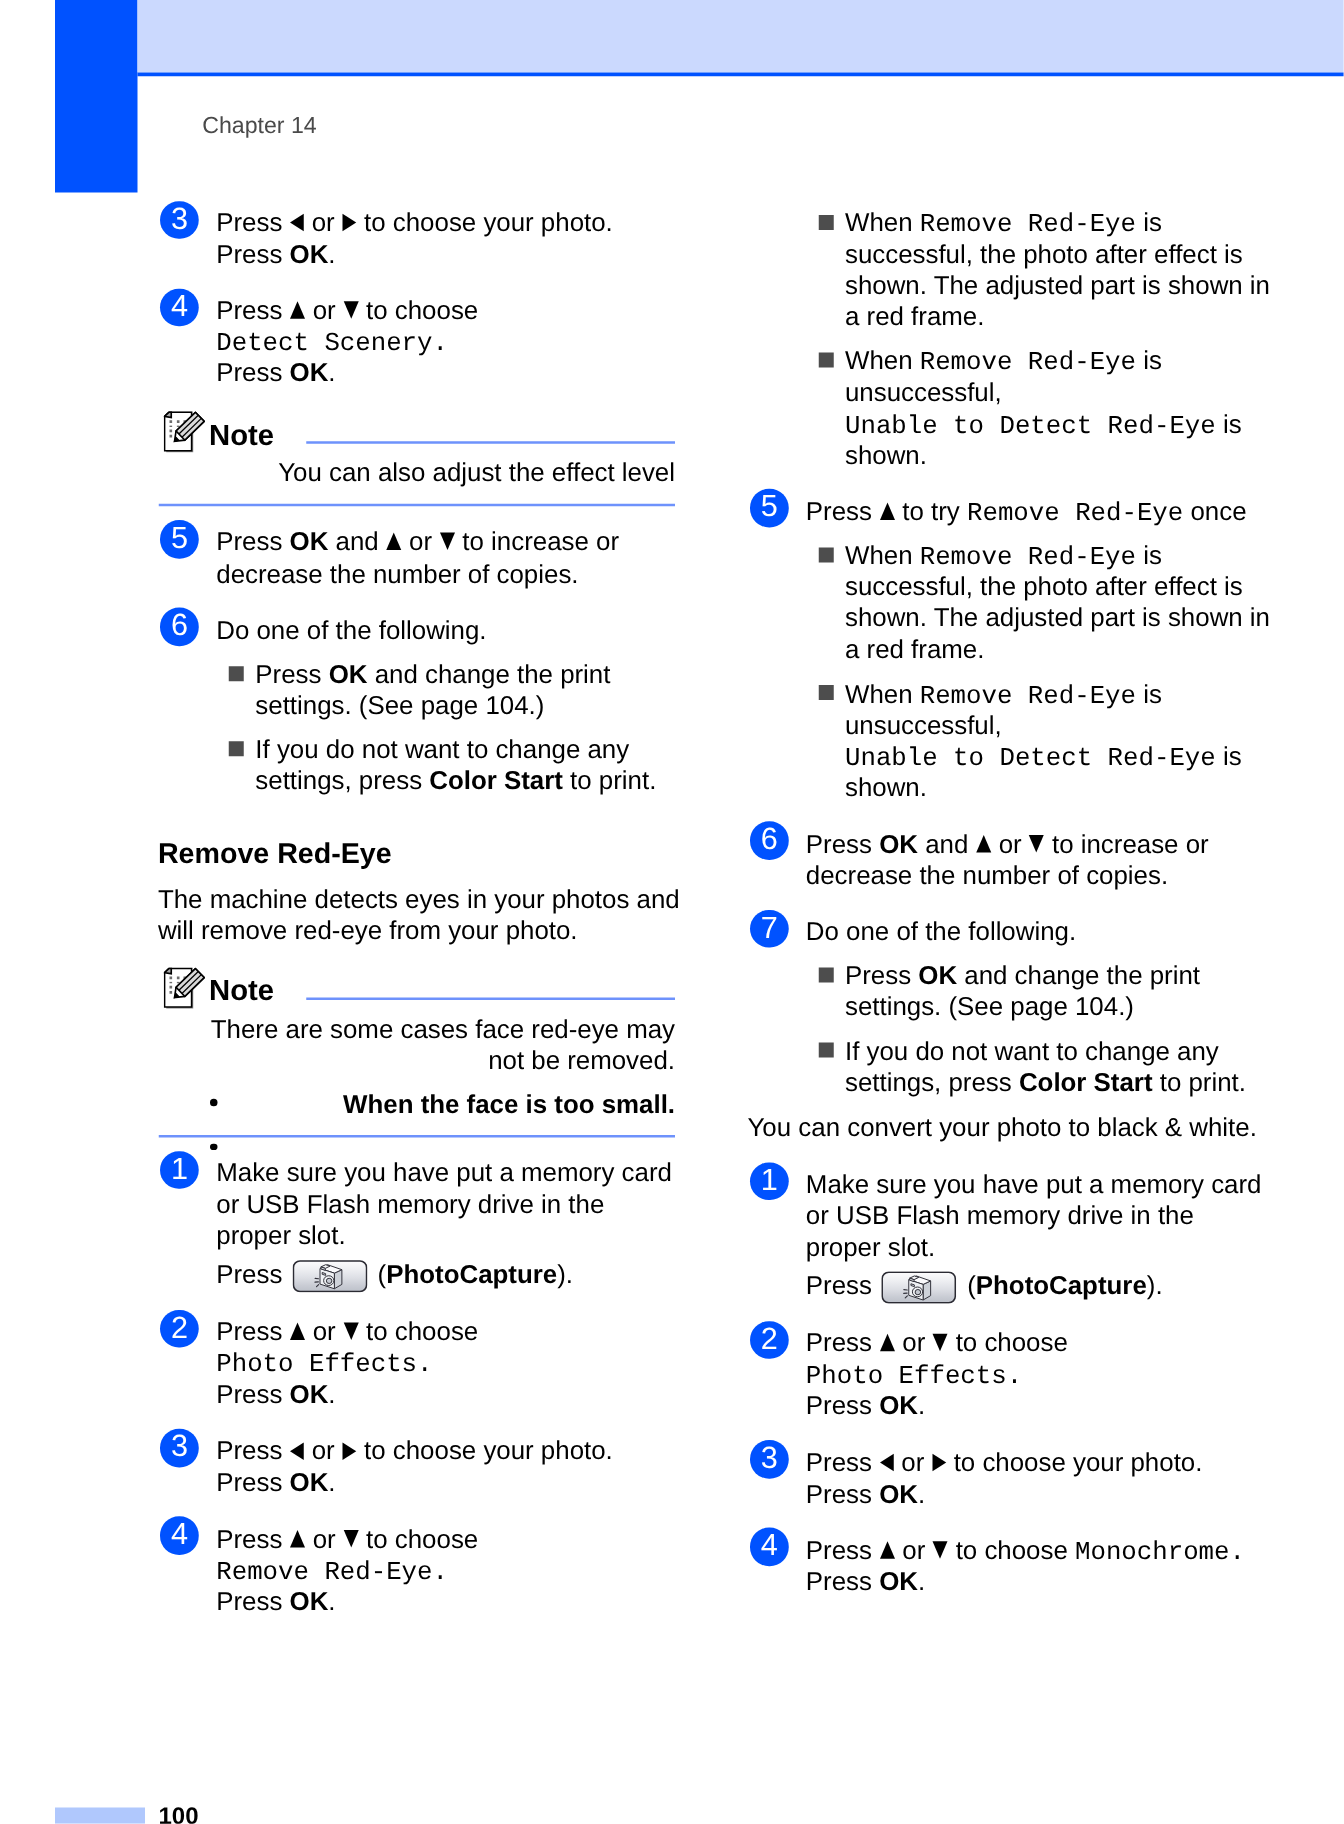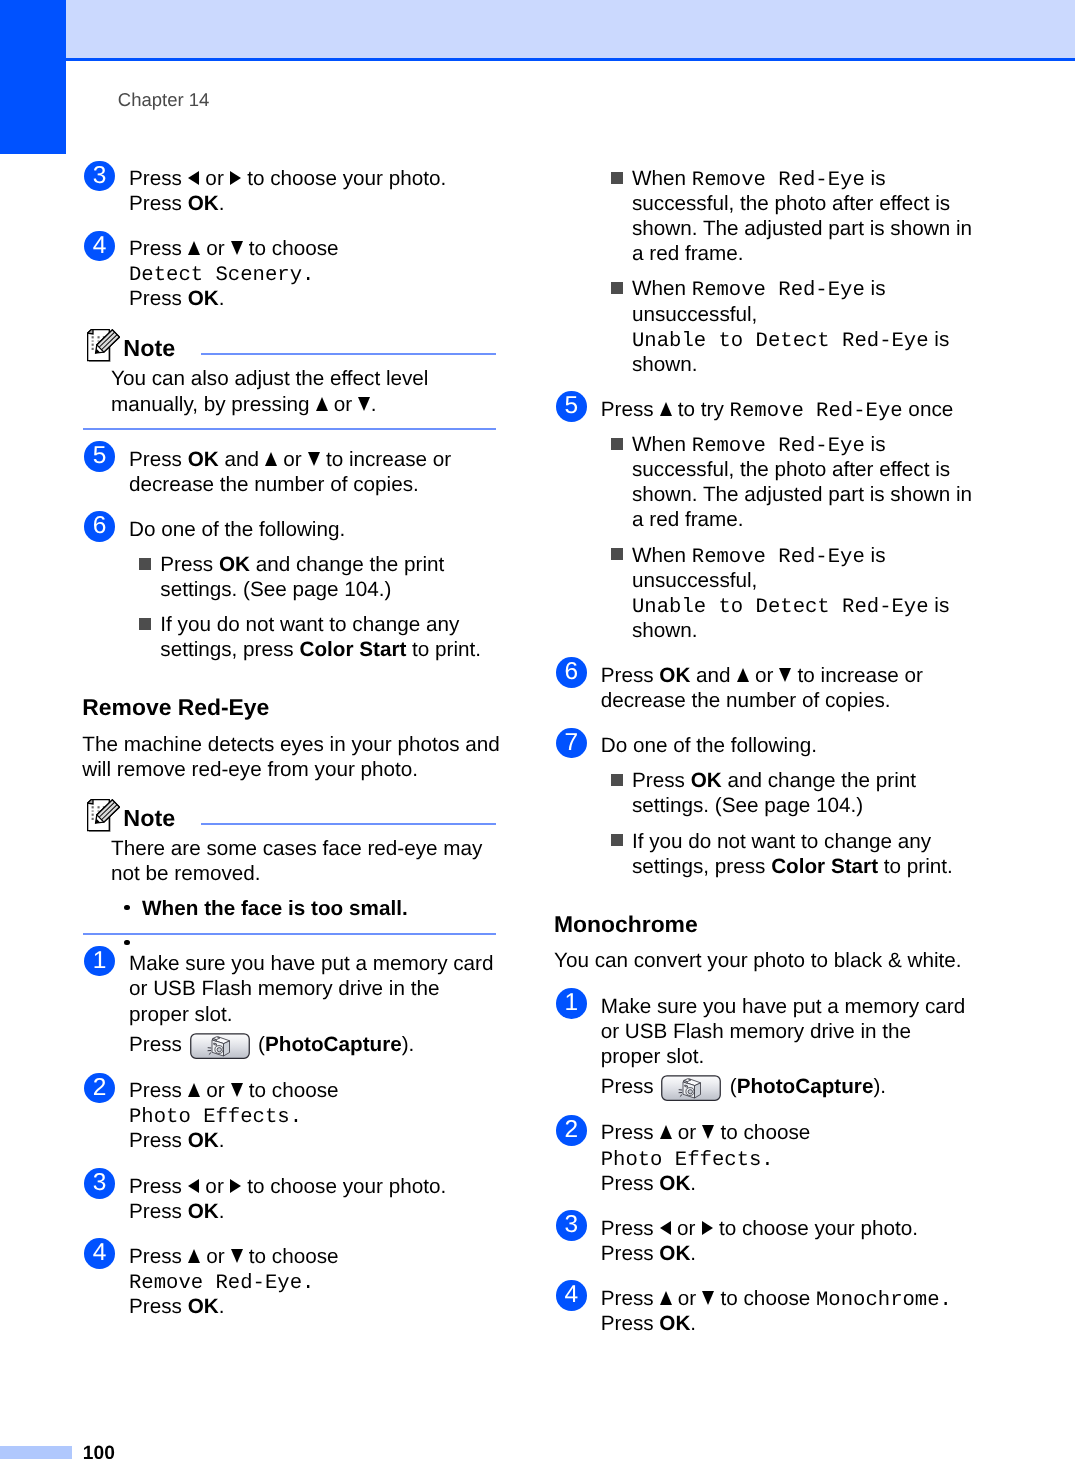--- a/index.html
+++ b/index.html
@@ -1,20 +1,20 @@
 <!DOCTYPE html>
 <html><head>
 <meta charset="utf-8">
 <style>
   html,body{margin:0;padding:0;}
   body{width:1075px;height:1459px;background:#fff;
        font-family:"Liberation Sans",sans-serif;position:relative;overflow:hidden;
        text-rendering:geometricPrecision;
        -webkit-font-smoothing:antialiased;}
-  .page{position:absolute;inset:0;}
+  .page{position:absolute;inset:0;margin-left:44px;}
 
   
   .tab-dark{position:absolute;left:0;top:0;width:66px;height:154px;background:#0052ff;}
   .hdr-light{position:absolute;left:66px;top:0;right:0;height:58px;background:#cbd9fe;}
   .hdr-rule{position:absolute;left:66px;top:58px;right:0;height:3px;background:#0052ff;}
   .chapter{position:absolute;left:117.8px;top:91.2px;font-size:18.5px;line-height:1;color:#4a4a4a;}
   .footer-bar{position:absolute;left:0;top:1446px;width:72px;height:13px;background:#b0c8fd;}
   .pageno{position:absolute;left:82.8px;top:1444.2px;font-size:19.2px;line-height:1;font-weight:bold;color:#000;}
 
   
@@ -37,21 +37,21 @@
   .sq{position:relative;padding-left:21.3px;margin-top:10.1px;margin-left:10px;}
   .sq:before{content:"";position:absolute;left:0.2px;top:5.7px;width:11.9px;height:12.1px;background:#4d4d4d;}
 
   .dot{position:relative;padding-left:22.1px;margin-top:10.2px;margin-left:9px;font-weight:bold;}
   .dot:last-child{margin-bottom:1.4px;}
   .dot:before{content:"";position:absolute;left:4.2px;top:8.2px;width:5.9px;height:5.7px;border-radius:50%;background:#000;}
 
   .para{margin-top:11.5px;margin-left:-1.7px;}
 
   
-  .note{margin-top:18px;}
+  .note{margin-top:18px;text-align:right;}
   .para + .note{margin-top:16.7px;}
   .note + .step, .note + .para, .note + div > .sq:first-child{margin-top:16.3px;}
   .note-head{position:relative;height:34px;}
   .note-icon{position:absolute;left:3.3px;top:0px;}
   .note-title{position:absolute;left:39.3px;top:7.6px;font-size:23.4px;font-weight:bold;line-height:1;}
   .note-rule{position:absolute;left:117.2px;right:0;top:23.7px;height:2.3px;background:#6e92fc;}
   .note-body{margin-left:27px;padding-top:3px;}
   .note-bot{height:2.3px;background:#6e92fc;margin-top:11.3px;margin-left:-1px;}
 
   
@@ -116,21 +116,20 @@
                 <line x1="6.6" y1="1.75" x2="28.2" y2="1.75" stroke="#000" stroke-width="1.0"></line>
                 <path d="M0 0 L3.1 -1.6 L3.1 1.6 Z" fill="#000" stroke="#000" stroke-width="1.0" stroke-linejoin="miter"></path>
               </g>
             </g>
           </svg>
           <div class="note-title">Note</div>
           <div class="note-rule"></div>
         </div>
         <div class="note-body">
           <div class="ln">You can also adjust the effect level</div>
-          <div class="ln">manually, by pressing <span class="tri tri-u"></span> or <span class="tri tri-d"></span>.</div>
         </div>
         <div class="note-bot"></div>
       </div>
       <div class="step">
         <div class="circ">5</div>
         <div class="ln">Press <span class="bld">OK</span> and <span class="tri tri-u"></span> or <span class="tri tri-d"></span> to increase or</div>
         <div class="ln">decrease the number of copies.</div>
       </div>
       <div class="step">
         <div class="circ">6</div>
@@ -280,21 +279,20 @@
         <div class="ln">Do one of the following.</div>
         <div class="sq">
           <div class="ln">Press <span class="bld">OK</span> and change the print</div>
           <div class="ln">settings. (See page 104.)</div>
         </div>
         <div class="sq">
           <div class="ln">If you do not want to change any</div>
           <div class="ln">settings, press <span class="bld">Color Start</span> to print.</div>
         </div>
       </div>
-      <div class="sec">Monochrome</div>
       <div class="para">
         <div class="ln">You can convert your photo to black &amp; white.</div>
       </div>
       <div class="step">
         <div class="circ">1</div>
         <div class="ln">Make sure you have put a memory card</div>
         <div class="ln">or USB Flash memory drive in the</div>
         <div class="ln">proper slot.</div>
         <div class="ln extra">Press <span class="keybtn"><svg width="60" height="26" viewBox="0 0 120 52">
               <defs>

